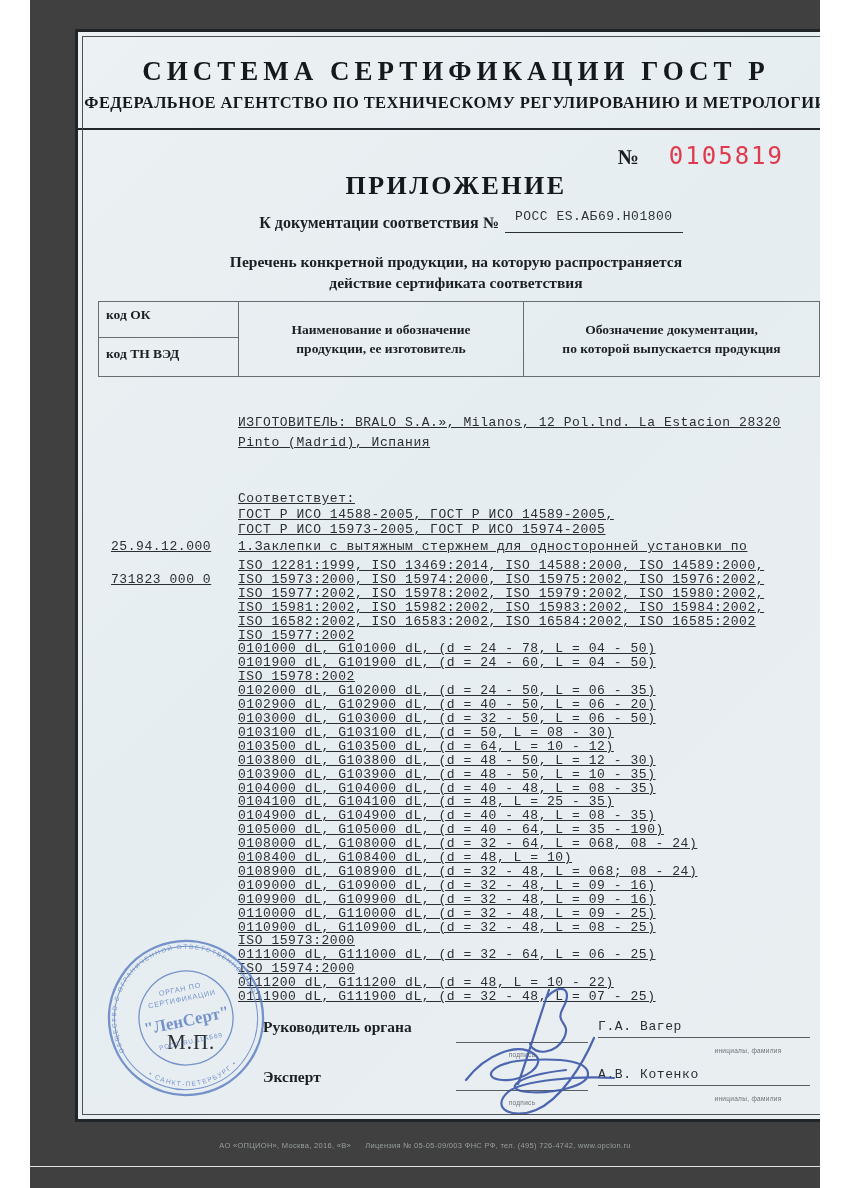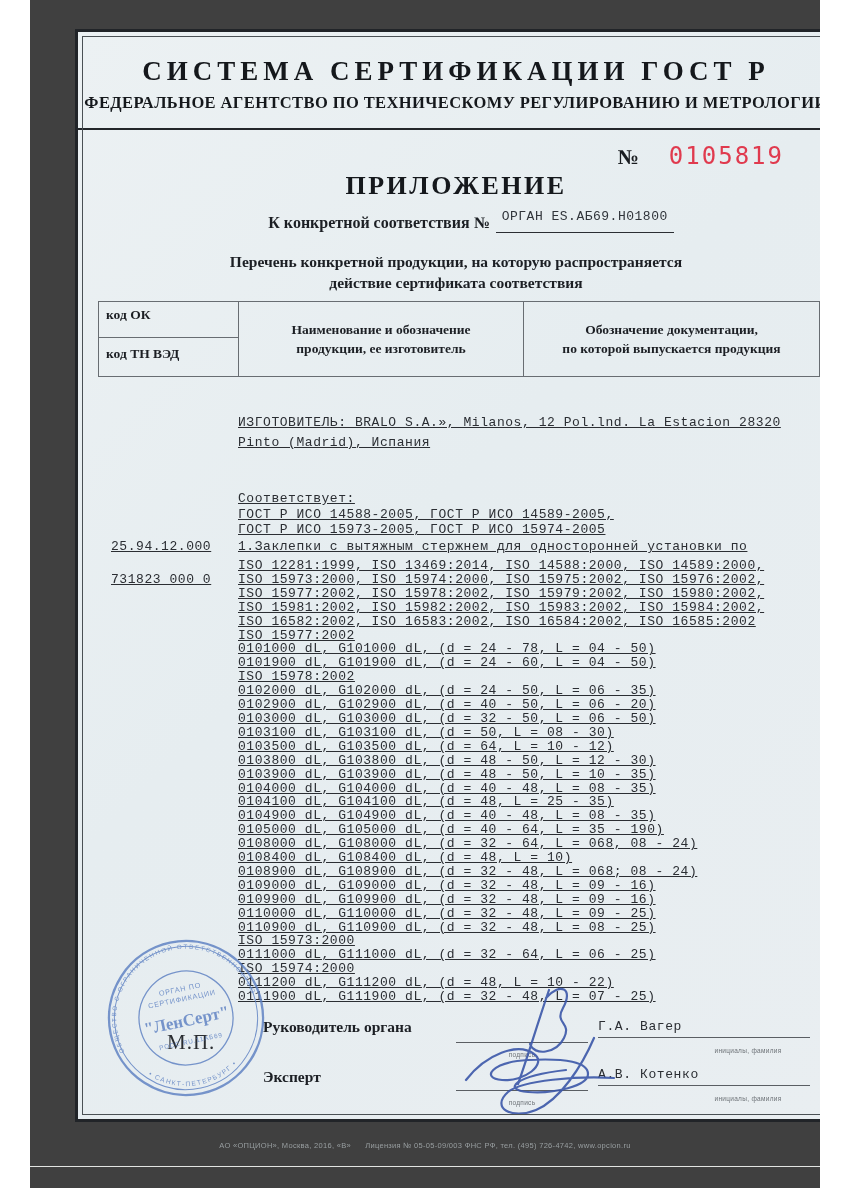--- a/index.html
+++ b/index.html
@@ -100,21 +100,21 @@
     <div class="hdr-rule"></div>
 
     <div class="numline">
       <span class="no">№</span>
       <span class="digits">0105819</span>
     </div>
 
     <div class="title">ПРИЛОЖЕНИЕ</div>
 
     <div class="certline">
-      <span class="lbl">К конкретной соответствия №</span><span class="valbox"><span class="val">ОРГАН ES.АБ69.Н01800</span></span>
+      <span class="lbl">К документации соответствия №</span><span class="valbox"><span class="val">РОСС ES.АБ69.Н01800</span></span>
     </div>
 
     <div class="subtitle">Перечень конкретной продукции,  на которую распространяется
 действие сертификата соответствия</div>
 
     <div class="tbl">
       <div class="c1">
         <div class="r1">код ОК</div>
         <div class="r2">код ТН ВЭД</div>
       </div>

